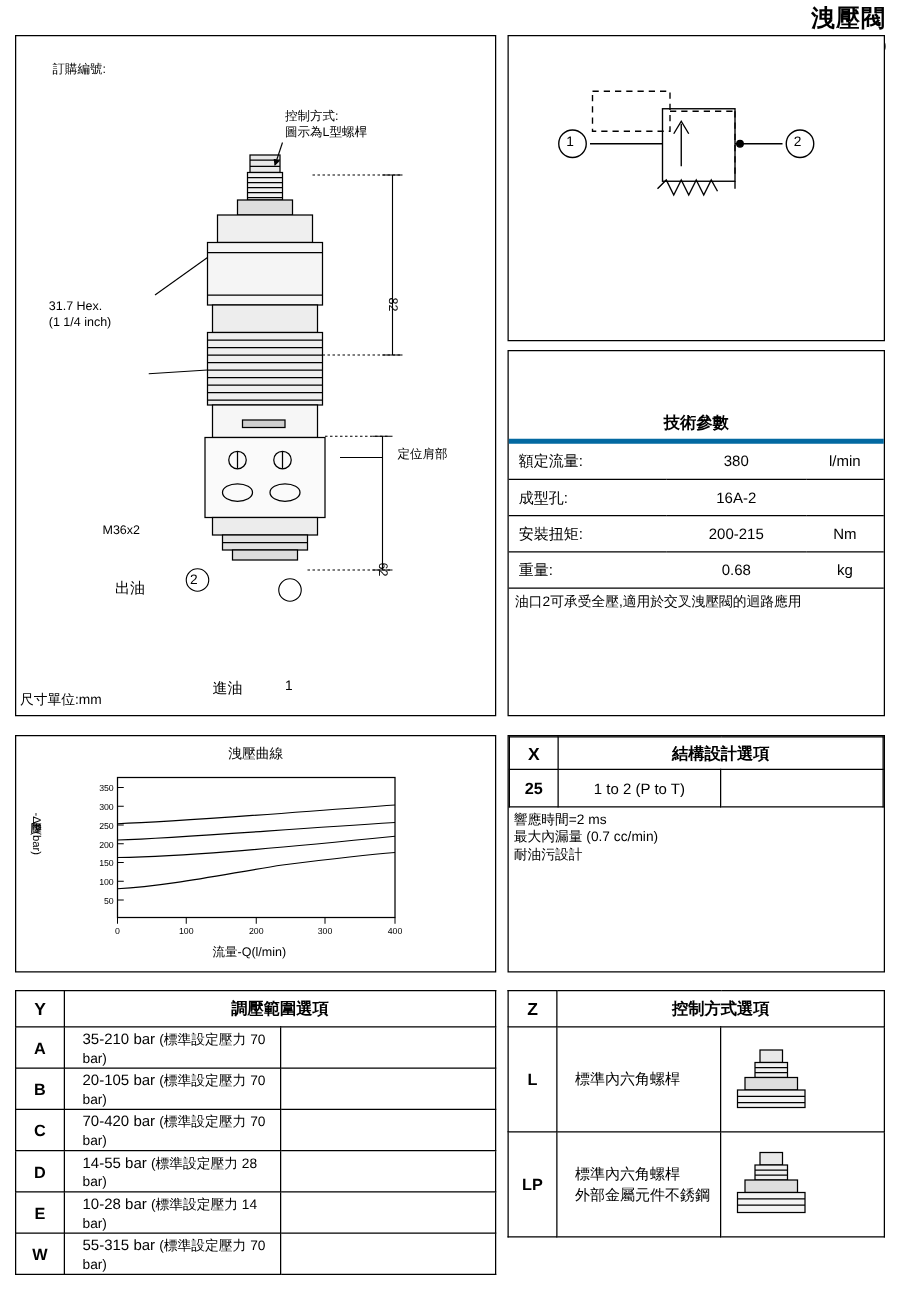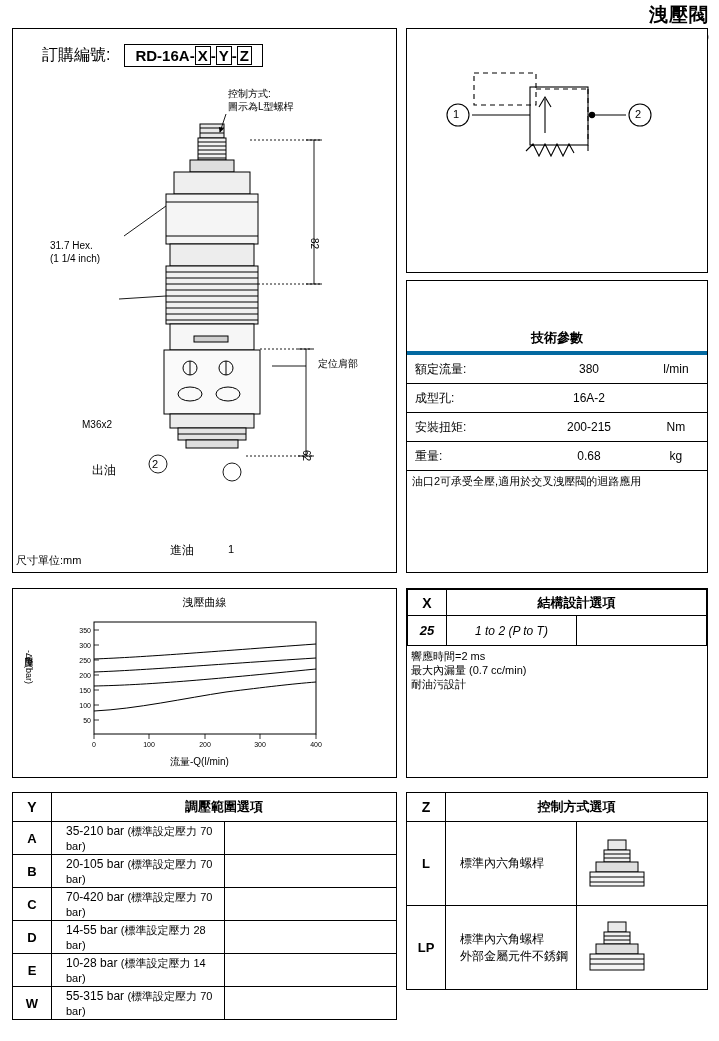--- a/index.html
+++ b/index.html
@@ -12,21 +12,21 @@
   
   .header{position:absolute;right:10px;top:2px;text-align:right;}
   .header .t1{font-size:19px;font-weight:bold;letter-spacing:1px;}
   .header .t2{font-size:11px;font-weight:bold;margin-top:1px;}
 
   
   .panel{position:absolute;border:1px solid #000;box-sizing:border-box;background:#fff;}
 
   
   .order-row{position:absolute;left:12px;top:8px;width:370px;height:30px;display:flex;align-items:center;}
-  .order-label{font-size:16px;margin-left:30px;}
+  .order-label{font-size:10px;margin-left:30px;}
   .order-code-box{border:1px solid #000;padding:2px 10px;margin-left:14px;font-size:15px;font-weight:bold;letter-spacing:0px;}
   .order-code-box .seg{display:inline-block;}
   .boxed{border:1px solid #000;padding:0 2px;margin:0 0px;}
 
   
   .lbl{position:absolute;font-size:10px;line-height:1.25;}
   .vert{writing-mode:vertical-rl;text-orientation:mixed;}
 
   
   .tech-title{font-size:13px;font-weight:bold;text-align:center;}
@@ -69,23 +69,20 @@
   <div class="header">
     <div class="t1">洩壓閥</div>
     <div class="t2">直動型(提動軸結構)</div>
   </div>
 
   <div class="panel" style="left:12px;top:28px;width:385px;height:545px;">
   </div>
 
   <div class="order-row" style="top:40px;">
     <span class="order-label">訂購編號:</span>
-    <span class="order-code-box">
-      <span class="seg">RD-16A-</span><span class="boxed">X</span><span>-</span><span class="boxed">Y</span><span>-</span><span class="boxed">Z</span>
-    </span>
   </div>
 
   <svg width="380" height="470" style="position:absolute;left:14px;top:84px;">
     <g stroke="#000" fill="none" stroke-width="1">
 
       <rect x="186" y="40" width="24" height="14" fill="#e8e8e8"></rect>
       <line x1="186" y1="44" x2="210" y2="44"></line>
       <line x1="186" y1="49" x2="210" y2="49"></line>
 
       <rect x="184" y="54" width="28" height="22" fill="#f2f2f2"></rect>
@@ -156,21 +153,21 @@
     </g>
     <defs>
       <marker id="ah" markerWidth="8" markerHeight="8" refX="5" refY="3" orient="auto">
         <path d="M0,0 L6,3 L0,6 z" fill="#000"></path>
       </marker>
     </defs>
   </svg>
 
   <div class="lbl" style="left:228px;top:88px;white-space:pre-line;">控制方式:
 圖示為L型螺桿</div>
-  <div class="lbl" style="left:50px;top:240px;white-space:pre-line;">31.7 Hex.
+  <div class="lbl" style="left:39px;top:240px;white-space:pre-line;">31.7 Hex.
 (1 1/4 inch)</div>
   <div class="lbl" style="left:82px;top:383px;margin-top:36px;">M36x2</div>
   <div class="lbl" style="left:294px;top:358px;margin-left:24px;">定位肩部</div>
   <div class="lbl vert" style="left:307px;top:238px;">82</div>
   <div class="lbl vert" style="left:299px;top:450px;">62</div>
   <div class="lbl" style="left:92px;top:463px;font-size:12px;">出油</div>
   <div class="lbl" style="left:152px;top:458px;font-size:11px;">2</div>
   <div class="lbl" style="left:170px;top:543px;font-size:12px;">進油</div>
   <div class="lbl" style="left:228px;top:543px;font-size:11px;">1</div>
   <div class="lbl" style="left:16px;top:554px;font-size:11px;">尺寸單位:mm</div>
@@ -287,21 +284,21 @@
   <div class="axis-lbl vert" style="position:absolute;left:22px;top:650px;font-size:9px;">壓降-ΔP(bar)</div>
   <div class="axis-lbl" style="position:absolute;left:170px;top:755px;font-size:10px;">流量-Q(l/min)</div>
 
   <div class="panel" style="left:406px;top:588px;width:302px;height:190px;">
     <table class="x-table">
       <tbody>
         <tr style="height:26px;">
           <td style="width:36px;text-align:center;font-weight:bold;font-size:14px;">X</td>
           <td colspan="2" style="text-align:center;font-weight:bold;font-size:13px;">結構設計選項</td>
         </tr>
-        <tr style="height:30px;font-style:italic;">
+        <tr style="height:30px;">
           <td style="width:36px;text-align:center;font-weight:bold;font-size:13px;">25</td>
           <td style="text-align:center;font-size:12px;">1 to 2 (P to T)</td>
           <td style="width:56px;"></td>
         </tr>
       </tbody>
     </table>
     <div class="x-note" style="white-space:pre-line;margin-top:2px;">響應時間=2 ms
 最大內漏量 (0.7 cc/min)
 耐油污設計</div>
   </div>

